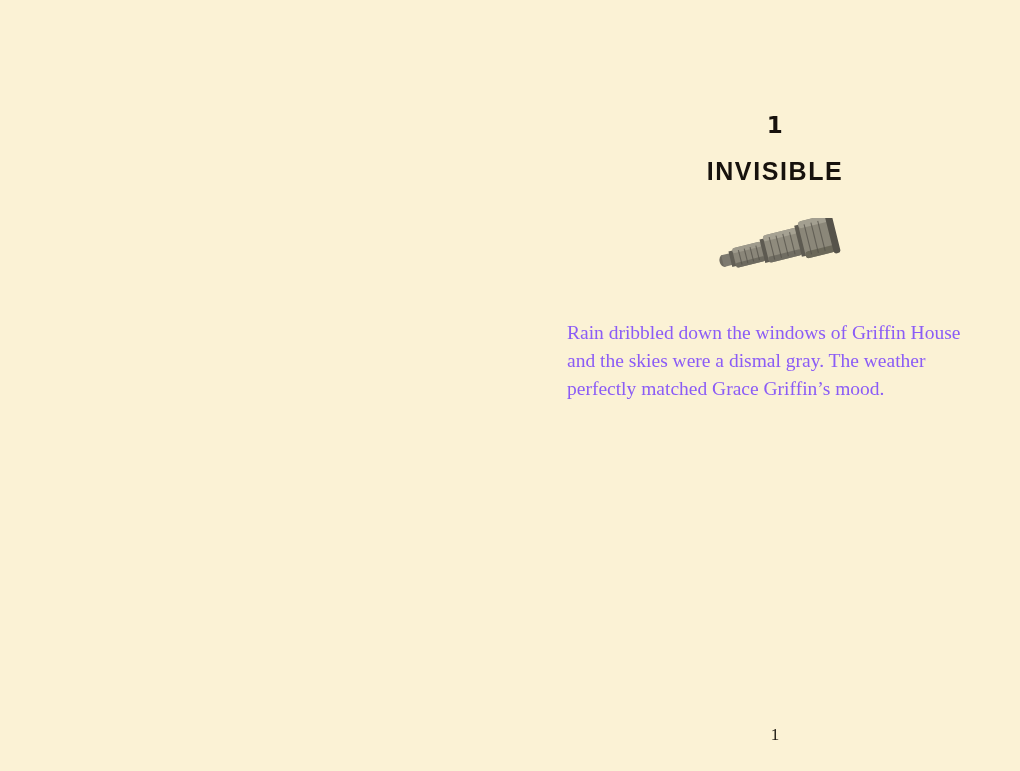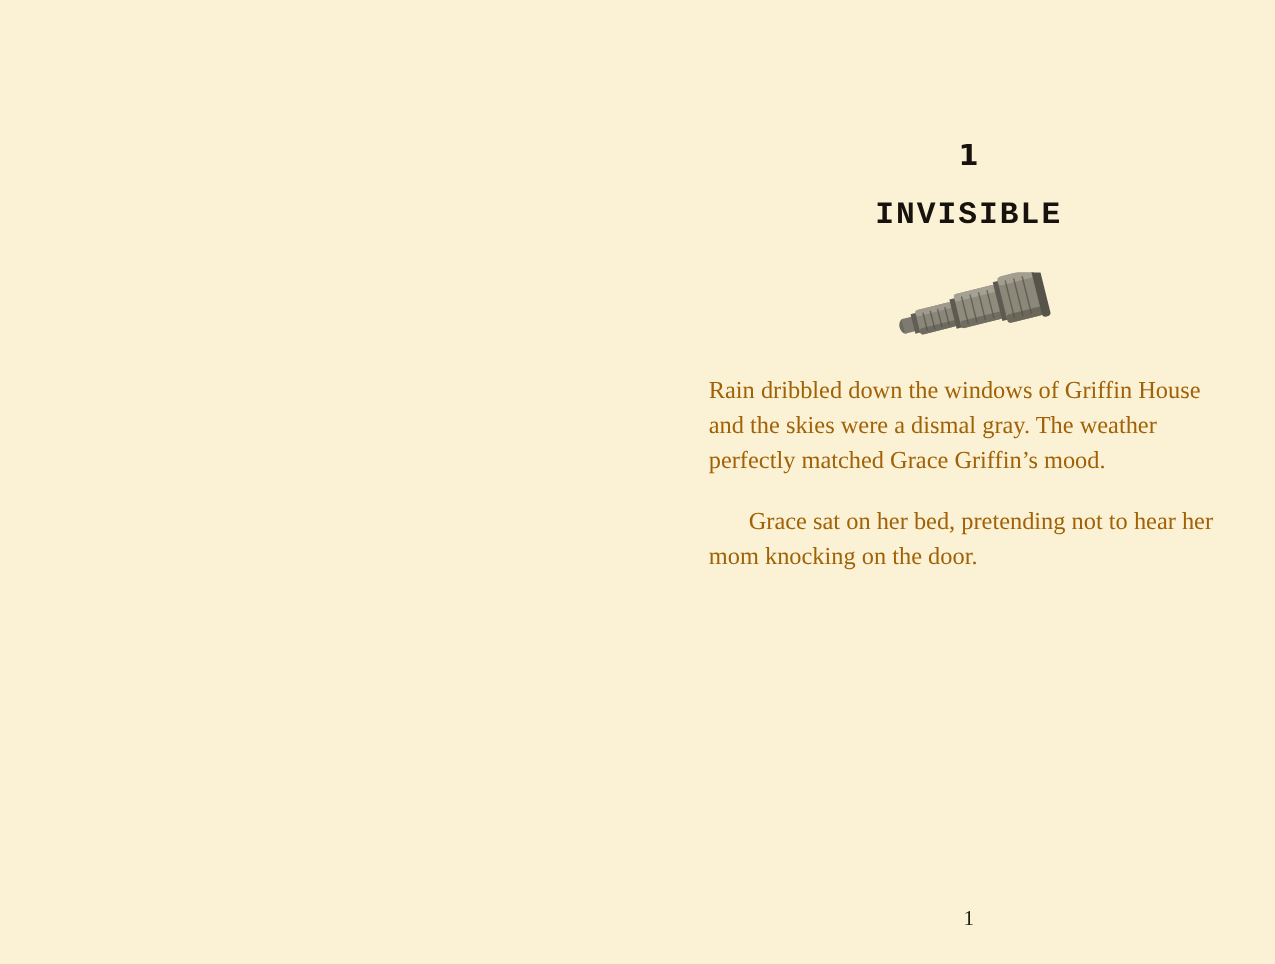--- a/index.html
+++ b/index.html
@@ -30,43 +30,43 @@
     text-align: center;
     font-family: "DejaVu Sans", sans-serif;
     font-weight: bold;
     font-size: 23px;
     color: #17120d;
     margin-top: 112px;
     letter-spacing: 0.5px;
   }
   .chapter-title {
     text-align: center;
-    font-family: Liberation Mono, monospace;
+    font-family: Liberation Sans, sans-serif;
     font-weight: bold;
     font-size: 25px;
     letter-spacing: 1.6px;
     color: #17120d;
     margin-top: 19px;
   }
   .ornament {
     margin-top: 29px;
     height: 58px;
     display: flex;
     align-items: center;
     justify-content: center;
   }
   .ornament svg {
     display: block;
   }
   .body-text {
-    margin-top: 26px;
+    margin-top: 46px;
     font-family: "Liberation Serif", serif;
     font-size: 19.5px;
     line-height: 28px;
-    color: #a16207;
+    color: #8b5cf6;
     width: 414px;
   }
   .body-text p {
     margin: 0 0 21px 0;
   }
   .body-text p.indent {
     text-indent: 32px;
   }
   .folio {
     position: absolute;
@@ -124,18 +124,17 @@
             <line x1="101" y1="14" x2="101" y2="45"></line>
             <line x1="108" y1="14" x2="108" y2="45"></line>
             <line x1="115" y1="14" x2="115" y2="45"></line>
           </g>
         </g>
       </svg>
     </div>
 
     <div class="body-text">
       <p>Rain dribbled down the windows of Griffin House and the skies were a dismal gray.  The weather perfectly matched Grace Griffin’s mood.</p>
-      <p class="indent">Grace sat on her bed, pretending not to hear her mom knocking on the door.</p>
     </div>
 
     <div class="folio">1</div>
   </div>
 </div>
 
 </body></html>

